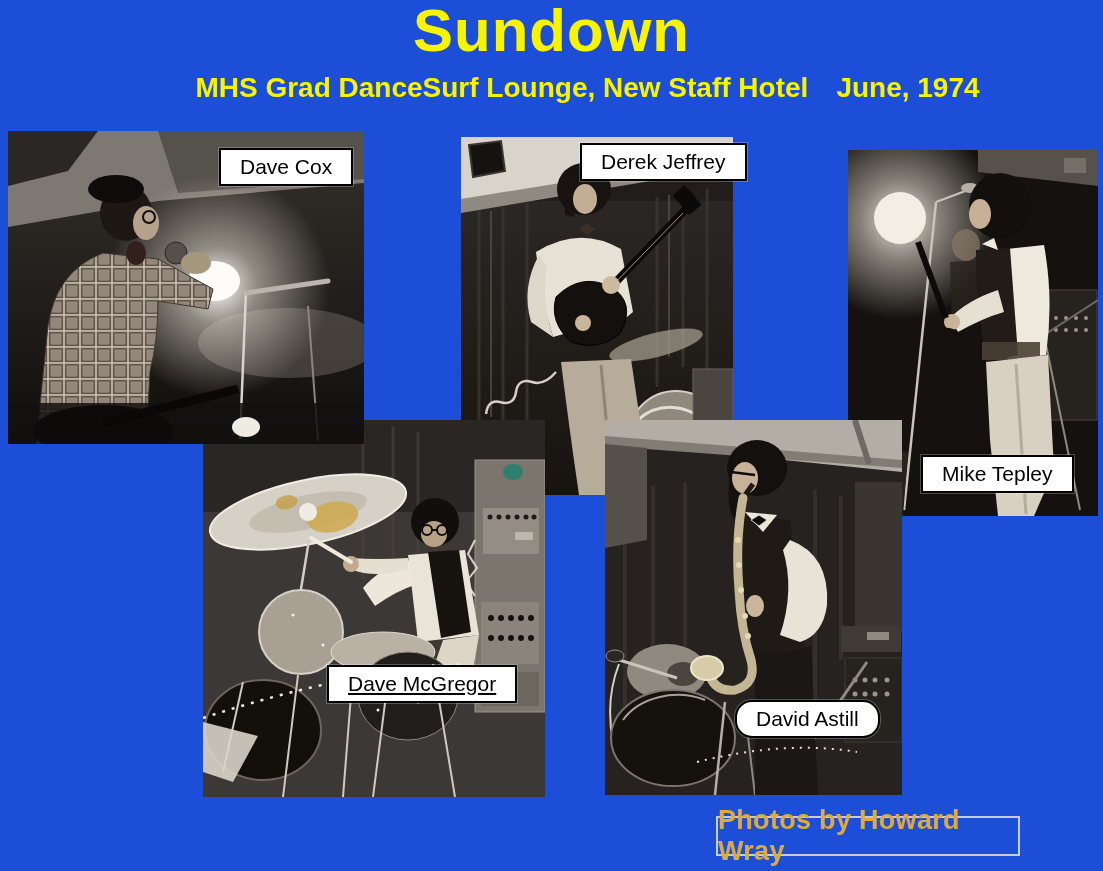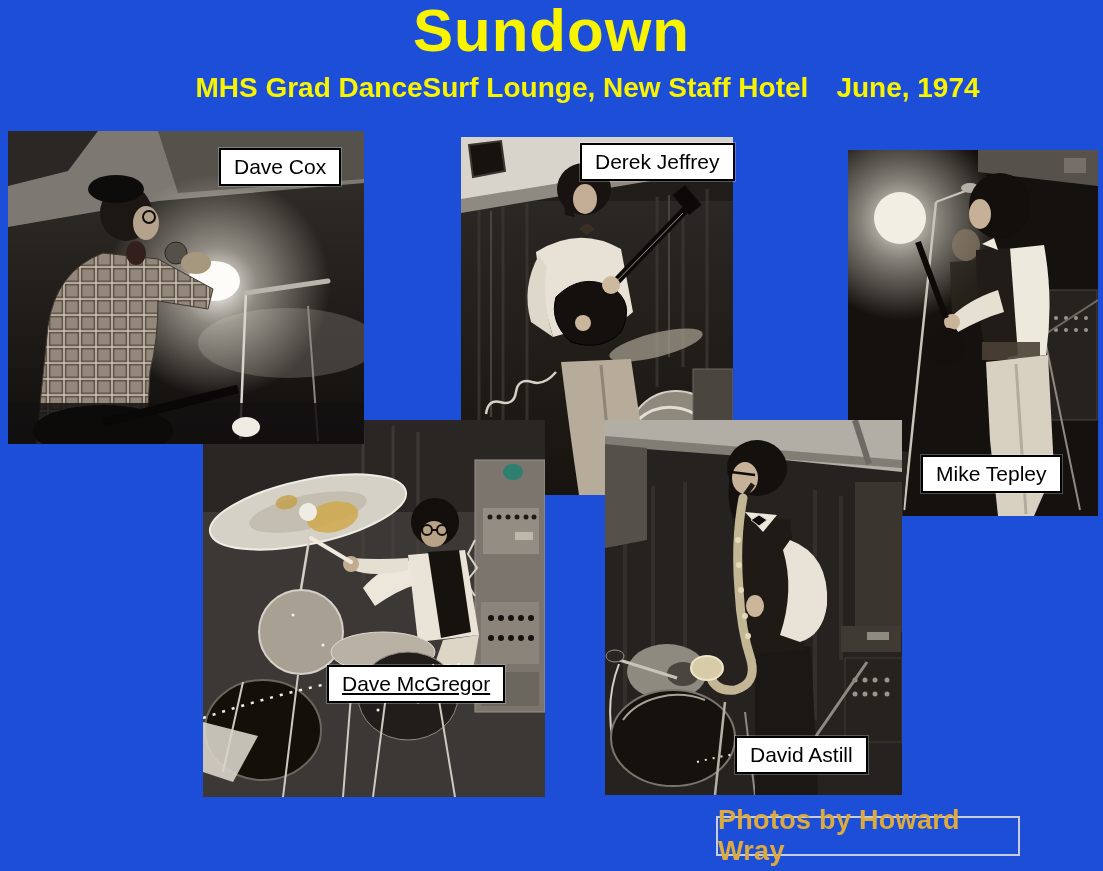--- a/index.html
+++ b/index.html
@@ -31,28 +31,28 @@
   #photo-dave-cox     {left:8px;   top:131px; width:356px; height:313px; z-index:4;}
   #photo-derek-jeffrey{left:461px; top:137px; width:272px; height:358px; z-index:1;}
   #photo-mike-tepley  {left:848px; top:150px; width:250px; height:366px; z-index:1;}
   #photo-dave-mcgregor{left:203px; top:420px; width:342px; height:377px; z-index:2;}
   #photo-david-astill {left:605px; top:420px; width:297px; height:375px; z-index:3;}
   
   .name-label{
     position:absolute;z-index:10;
     background:#ffffff;border:2px solid #000000;
     color:#000000;font-size:21px;font-weight:400;
-    padding:5px 13px;white-space:nowrap;
+    padding:5px 19px;white-space:nowrap;
     box-shadow:0 0 0 1px rgba(255,255,255,.25);
   }
   #label-dave-cox     {left:219px; top:148px;}
   #label-derek-jeffrey{left:580px; top:143px;}
   #label-mike-tepley  {left:921px; top:455px;text-align:center;}
   #label-dave-mcgregor{left:327px; top:665px;text-decoration:underline;}
-  #label-david-astill {left:735px; top:736px;}
+  #label-david-astill {left:735px; top:700px;border-radius:17px;}
   
   .credit-box{
     position:absolute;left:716px;top:816px;z-index:10;
     width:300px;height:36px;
     border:2px solid #c7cdd6;
     display:flex;align-items:center;justify-content:center;
     font-size:27px;font-weight:600;letter-spacing:.3px;
     color:#dcaa3f;
   }
 </style>

